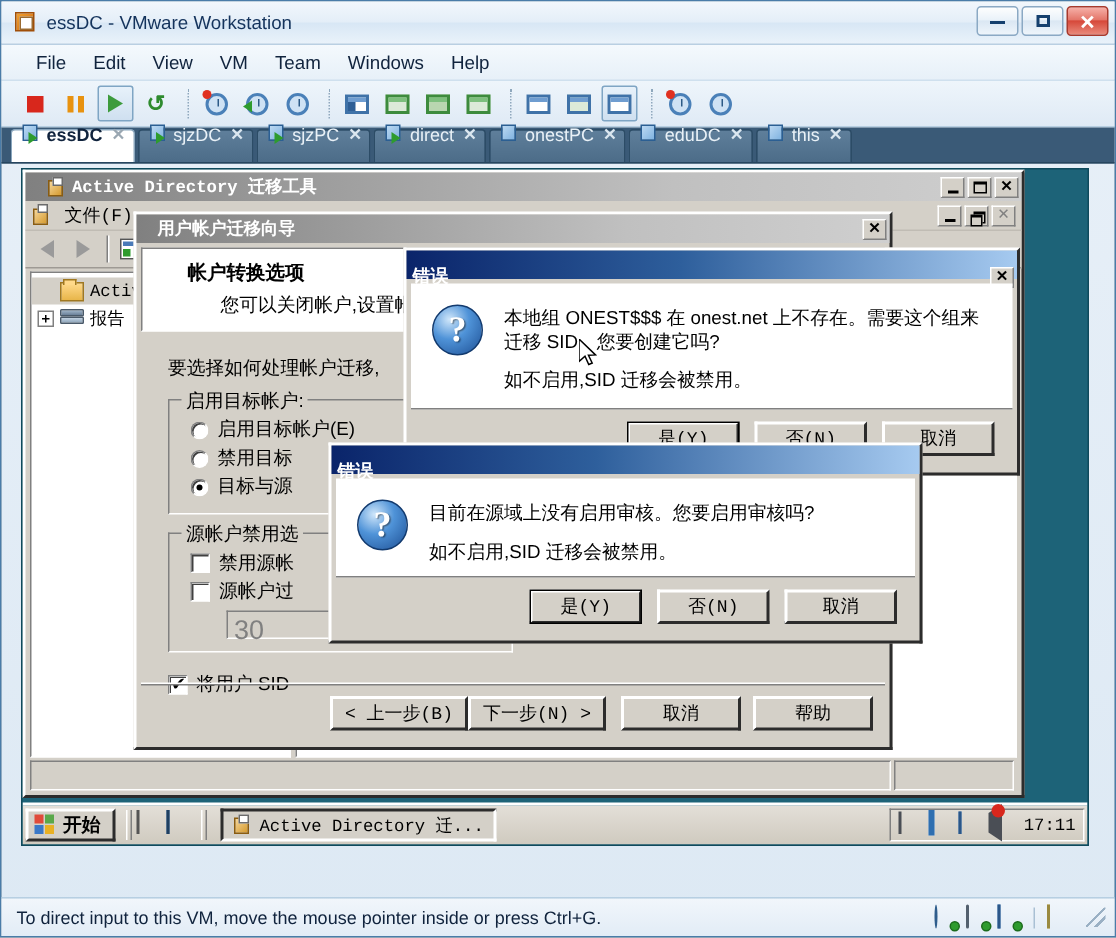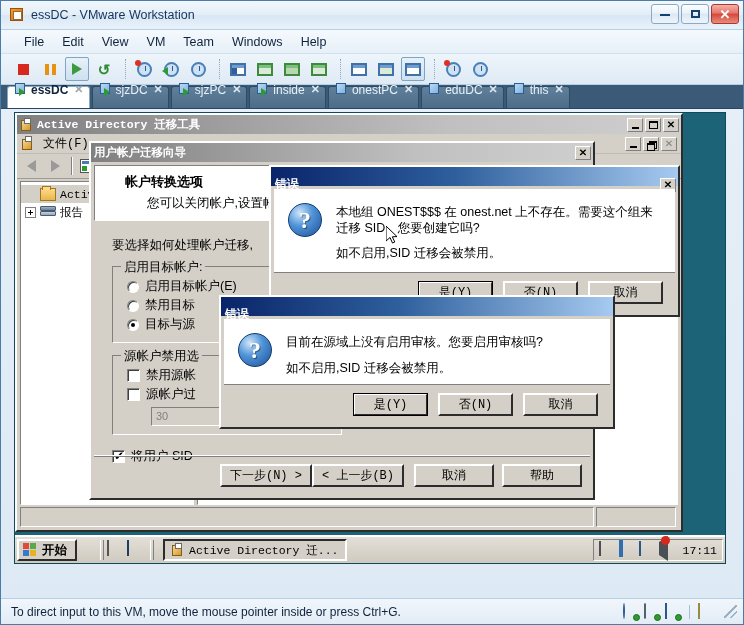--- a/index.html
+++ b/index.html
@@ -184,21 +184,21 @@
     position: absolute; left: 0px; top: 0px;
     width: 668px; height: 419px;
     background: #d4d0c8;
     border: 2px outset #e6e3dd;
     border-top-color:#ffffff; border-left-color:#ffffff;
     border-right-color:#808080; border-bottom-color:#808080;
   }
   .w9x-titlebar {
     height: 19px;
     background: linear-gradient(to right,#7f7f7f,#b5b5b5 70%,#c8c8c8);
-    display: flex; align-items: center; padding: 0 2px 0 3px;
+    display: flex; align-items: center; padding: 0 2px 0 14px;
     color: #ffffff; font-weight: bold;
     font-family: "Liberation Mono", monospace; font-size: 11.5px;
   }
   .w9x-titlebar.inactive {
     background: linear-gradient(to right,#808080,#c0c0c0 65%,#cfcfcf);
   }
   .w9x-title-ico {
     width: 14px; height: 14px; margin-right: 3px; position: relative; flex: none;
   }
   .w9x-title-ico .b1 {
@@ -400,21 +400,21 @@
     box-shadow: inset 1px 1px 0 #404040;
     margin-right: 6px; position: relative; flex:none;
   }
   .check.on::after {
     content:'✔'; position:absolute; left:1px; top:-2px; font-size: 12px; color:#000; line-height:14px;
   }
   .spin-field {
     margin-left: 24px; margin-top: 3px;
     width: 78px; height: 19px; background:#d4d0c8;
     border: 1px solid; border-color:#808080 #ffffff #ffffff #808080;
-    font-size: 11px; color:#808080; padding: 2px 0 0 4px;
+    font-size: 18px; color:#808080; padding: 2px 0 0 4px;
   }
   #wiz-footer {
     position: absolute; left: 3px; right: 3px; bottom: 3px; height: 40px;
     border-top: 1px solid #ffffff;
     box-shadow: inset 0 1px 0 #808080;
     display: flex; align-items: center; justify-content: flex-end;
     padding-right: 8px;
   }
   .w9x-button {
     height: 23px; min-width: 75px; padding: 0 8px;
@@ -479,21 +479,21 @@
     border-top: 2px solid #ffffff;
     display: flex; align-items: center; padding: 0 2px;
   }
   #start-button {
     height: 22px; display:flex; align-items:center; padding: 0 8px 0 4px;
     background: #d4d0c8;
     border: 2px outset #e6e3dd;
     border-top-color:#ffffff; border-left-color:#ffffff;
     border-right-color:#808080; border-bottom-color:#808080;
     font-weight: bold; font-size: 12.5px; color:#000;
-    margin-right: 20px;
+    margin-right: 4px;
   }
   #start-flag {
     width: 15px; height: 14px; margin-right: 4px; position: relative; flex:none;
   }
   #start-flag i { position:absolute; width:6px; height:6px; }
   #start-flag i:nth-child(1){ left:0; top:0; background:#e04a3a; }
   #start-flag i:nth-child(2){ left:7px; top:0; background:#5aa84a; }
   #start-flag i:nth-child(3){ left:0; top:7px; background:#3a78c8; }
   #start-flag i:nth-child(4){ left:7px; top:7px; background:#e8b024; }
   .tb-grip { width:4px; height:20px; border-left:1px solid #fff; border-right:1px solid #808080; margin:0 3px; }
@@ -667,21 +667,21 @@
           <span class="play"></span>
         </span>
       <span>sjzPC</span>
       <span class="tab-x">✕</span>
     </div>
     <div class="vm-tab">
       <span class="tab-ico">
           <span class="box"></span>
           <span class="play"></span>
         </span>
-      <span>inside</span>
+      <span>direct</span>
       <span class="tab-x">✕</span>
     </div>
     <div class="vm-tab">
       <span class="tab-ico">
           <span class="box"></span>
         </span>
       <span>onestPC</span>
       <span class="tab-x">✕</span>
     </div>
     <div class="vm-tab">
@@ -823,22 +823,22 @@
           </div>
 
           <div class="opt-row">
             <span class="check on"></span>
             <span>将用户 SID</span>
           </div>
         </div>
 
         <div id="wiz-footer">
           <div class="btn-pair">
+            <div class="w9x-button" style="min-width:88px;">&lt; 上一步(B)</div>
             <div class="w9x-button" style="min-width:88px;">下一步(N) &gt;</div>
-            <div class="w9x-button" style="min-width:88px;">&lt; 上一步(B)</div>
           </div>
           <div class="w9x-button" style="margin-left:10px; min-width:80px;">取消</div>
           <div class="w9x-button" style="margin-left:8px; min-width:80px;">帮助</div>
         </div>
       </div>
 
       <div class="err-dialog" id="err-dialog-1">
         <div class="err-titlebar">
           <span>错误</span>
           <span class="w9x-spacer"></span>

